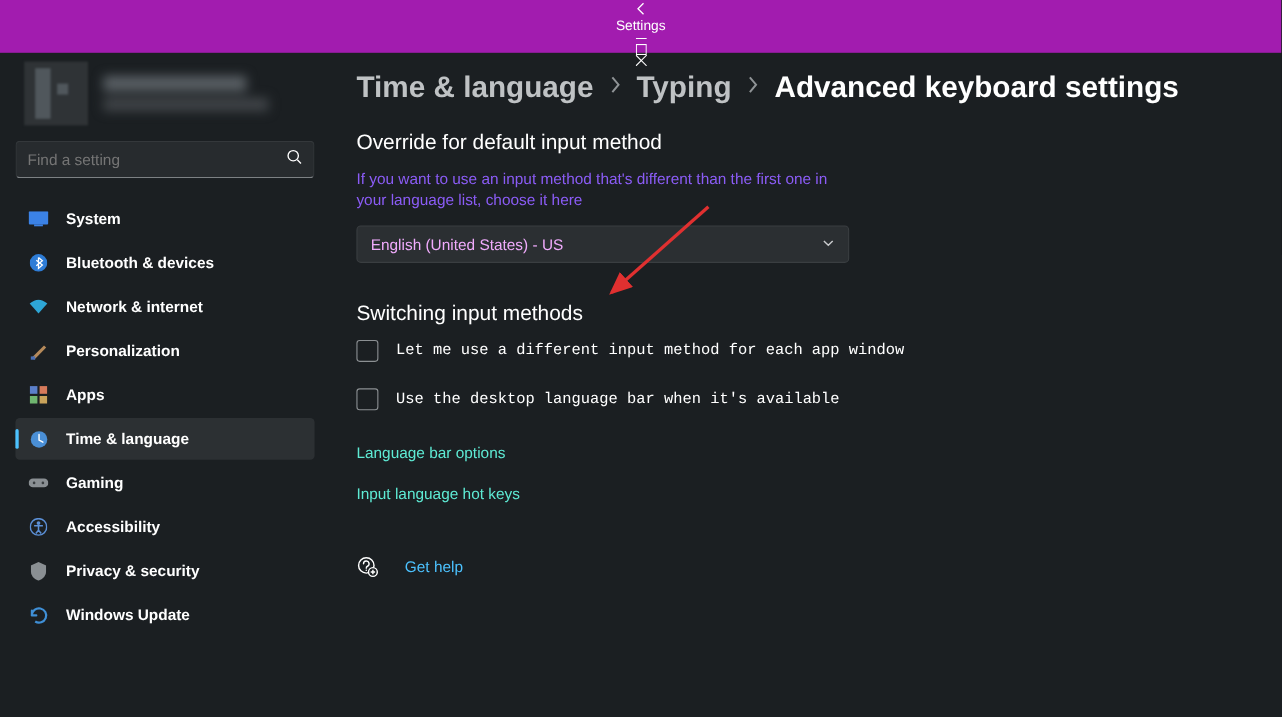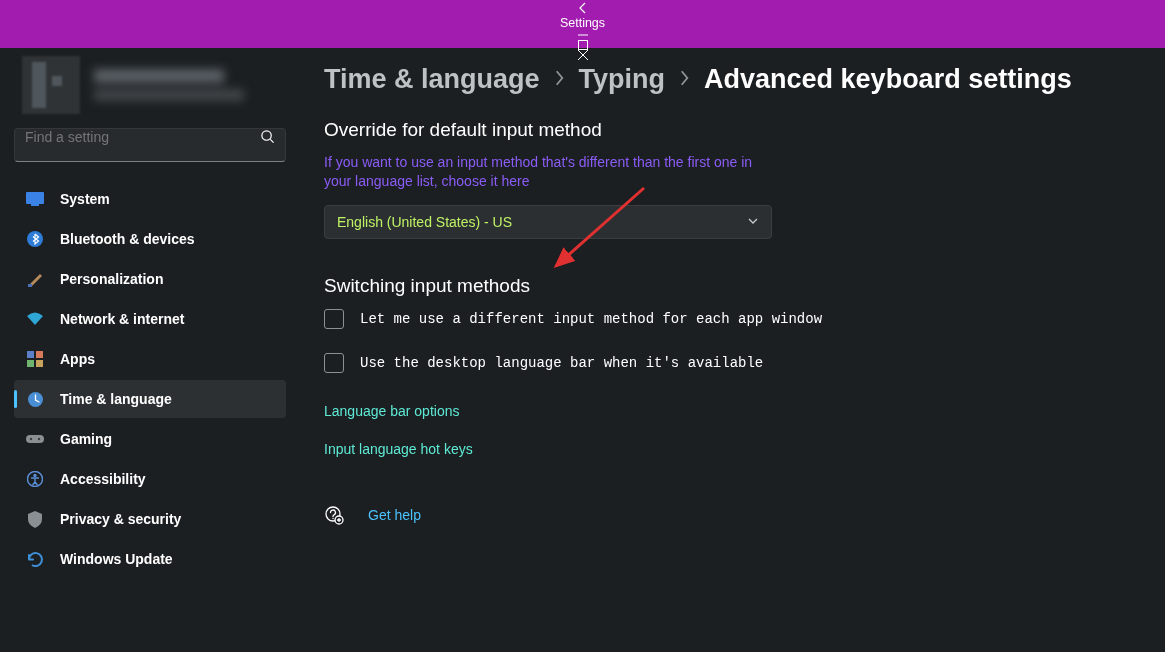--- a/index.html
+++ b/index.html
@@ -23,41 +23,41 @@
   .profile { display:flex; align-items:center; gap:14px; padding: 8px 4px 14px 8px; }
   .avatar { width:58px; height:58px; background:#2f3336; filter: blur(1px); position:relative; overflow:hidden;}
   .avatar::before, .avatar::after { content:""; position:absolute; background:#50575c; }
   .avatar::before { left:10px; top:6px; width:14px; height:46px; }
   .avatar::after { left:30px; top:20px; width:10px; height:10px; }
   .profile-text { filter: blur(5px); }
   .profile-text .line1 { width:130px; height:14px; background:#5a6065; margin-bottom:6px; }
   .profile-text .line2 { width:150px; height:12px; background:#414549; }
 
   
-  .search { display:flex; align-items:flex-start; height:34px; background:#272b2e; border:1px solid #34383b; border-bottom:1px solid #7d8184; border-radius:4px; padding: 0 10px; margin: 0 0 18px 0; }
+  .search { display:flex; align-items:center; height:34px; background:#272b2e; border:1px solid #34383b; border-bottom:1px solid #7d8184; border-radius:4px; padding: 0 10px; margin: 0 0 18px 0; }
   .search input { flex:1; background:transparent; border:none; outline:none; color:#cfcfcf; font-size:14px; }
   .search .sicon { color:#fff; }
 
   
   .nav { display:flex; flex-direction:column; gap:2px;font-weight:bold; }
   .nav-item { display:flex; align-items:center; gap:16px; height:38px; padding: 0 12px; border-radius:4px; font-size:14px; color:#fff; position:relative; }
   .nav-item.selected { background:#2c3033; }
   .nav-item.selected::before { content:""; position:absolute; left:0; top:10px; bottom:10px; width:3px; background:#4cc2ff; border-radius:2px; }
   .nav-icon { width:18px; height:18px; display:flex; align-items:center; justify-content:center; }
 
   
   .crumbs { display:flex; align-items:center; gap:14px; margin: 6px 0 24px 0; flex-wrap:wrap;}
   .crumbs .crumb { font-size:27px; font-weight:600; color:#bfc2c4; white-space:nowrap;}
   .crumbs .sep { color:#8f9396; }
   .crumbs .crumb.current { color:#fff; }
 
   h2.sec { font-size:19px; font-weight:400; margin-bottom:12px; }
   .desc { font-size:14px; color:#8b5cf6; max-width:440px; line-height:1.35; margin-bottom:14px; }
 
-  .dropdown { width:448px; height:34px; background:#2b2f32; border:1px solid #3a3e41; border-radius:4px; display:flex; align-items:center; padding:0 12px; font-size:14px; color:#bef264; justify-content:space-between; margin-bottom:36px;}
+  .dropdown { width:448px; height:34px; background:#2b2f32; border:1px solid #3a3e41; border-radius:4px; display:flex; align-items:center; padding:0 12px; font-size:14px; color:#f0abfc; justify-content:space-between; margin-bottom:36px;}
   .dropdown .chev { color:#c9cbcd; }
 
   .check-row { display:flex; align-items:center; gap:16px; margin-bottom:24px; font-size:14px;font-family:Liberation Mono, monospace; }
   .check-row .box { width:20px; height:20px; border:1px solid #8c9093; border-radius:3px; }
 
   .link { color:#5eead4; font-size:14px; display:block; margin-bottom:22px; }
   .help { display:flex; align-items:center; gap:24px; margin-top:48px; }
   .help .hicon { width:20px; height:20px; color:#fff; display:flex; align-items:center; justify-content:center;}
   .help a { color:#4cc2ff; font-size:14px; }
 
@@ -130,34 +130,34 @@
           <span class="nav-icon">
               <svg width="16" height="16" viewBox="0 0 16 16">
                 <circle cx="8" cy="8" r="8" fill="#2e7cd6"></circle>
                 <path d="M8 3v10l3.5-3L6 5.5M8 3l3.5 3L6 10.5" stroke="#fff" stroke-width="1.2" fill="none"></path>
               </svg>
             </span>
           <span>Bluetooth &amp; devices</span>
         </div>
         <div class="nav-item">
           <span class="nav-icon">
+              <svg width="18" height="14" viewBox="0 0 18 14">
+                <path d="M1 4 Q9 -3 17 4 L9 13 Z" fill="#2ea6d6"></path>
+              </svg>
+            </span>
+          <span>Network &amp; internet</span>
+        </div>
+        <div class="nav-item">
+          <span class="nav-icon">
               <svg width="18" height="18" viewBox="0 0 18 18">
                 <path d="M3 15 L6 12 L14 4 L16 6 L8 14 L5 17 Z" fill="#b68a5a"></path>
                 <rect x="2" y="14" width="4" height="3" fill="#4a6fb5"></rect>
               </svg>
             </span>
           <span>Personalization</span>
-        </div>
-        <div class="nav-item">
-          <span class="nav-icon">
-              <svg width="18" height="14" viewBox="0 0 18 14">
-                <path d="M1 4 Q9 -3 17 4 L9 13 Z" fill="#2ea6d6"></path>
-              </svg>
-            </span>
-          <span>Network &amp; internet</span>
         </div>
         <div class="nav-item">
           <span class="nav-icon">
               <svg width="16" height="16" viewBox="0 0 16 16">
                 <rect x="0" y="0" width="7" height="7" fill="#5b7fc9"></rect>
                 <rect x="9" y="0" width="7" height="7" fill="#d67a5b"></rect>
                 <rect x="0" y="9" width="7" height="7" fill="#6fb56f"></rect>
                 <rect x="9" y="9" width="7" height="7" fill="#c9a35b"></rect>
               </svg>
             </span>

